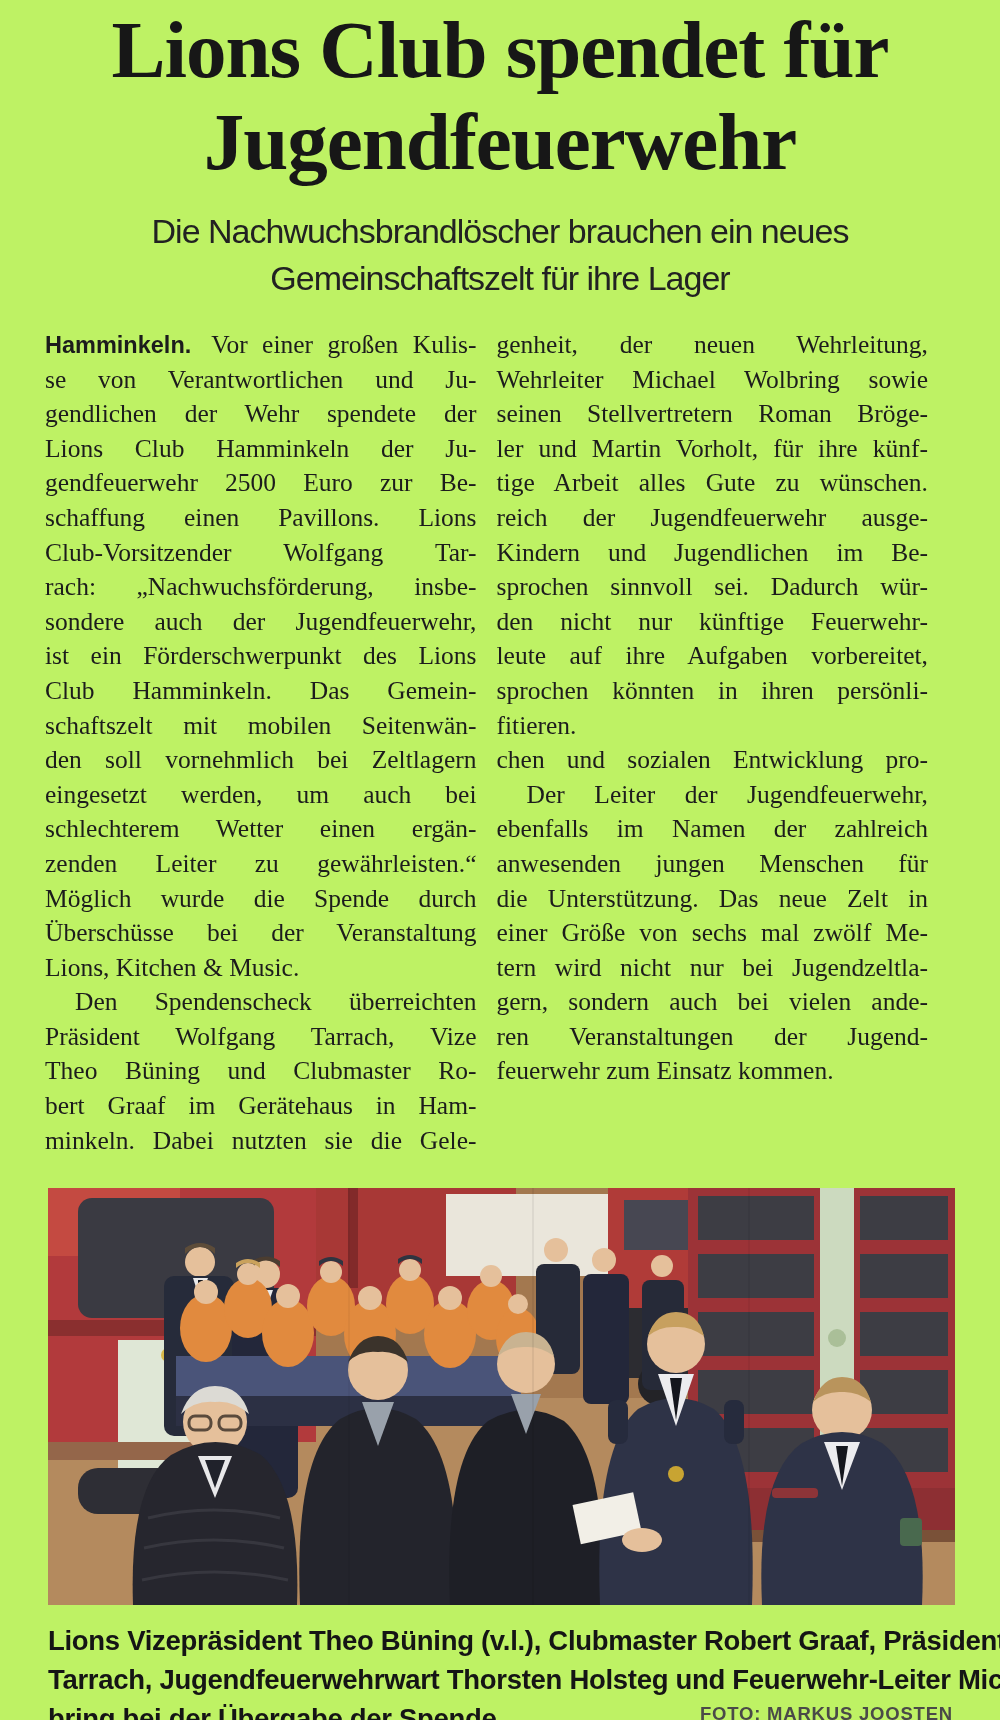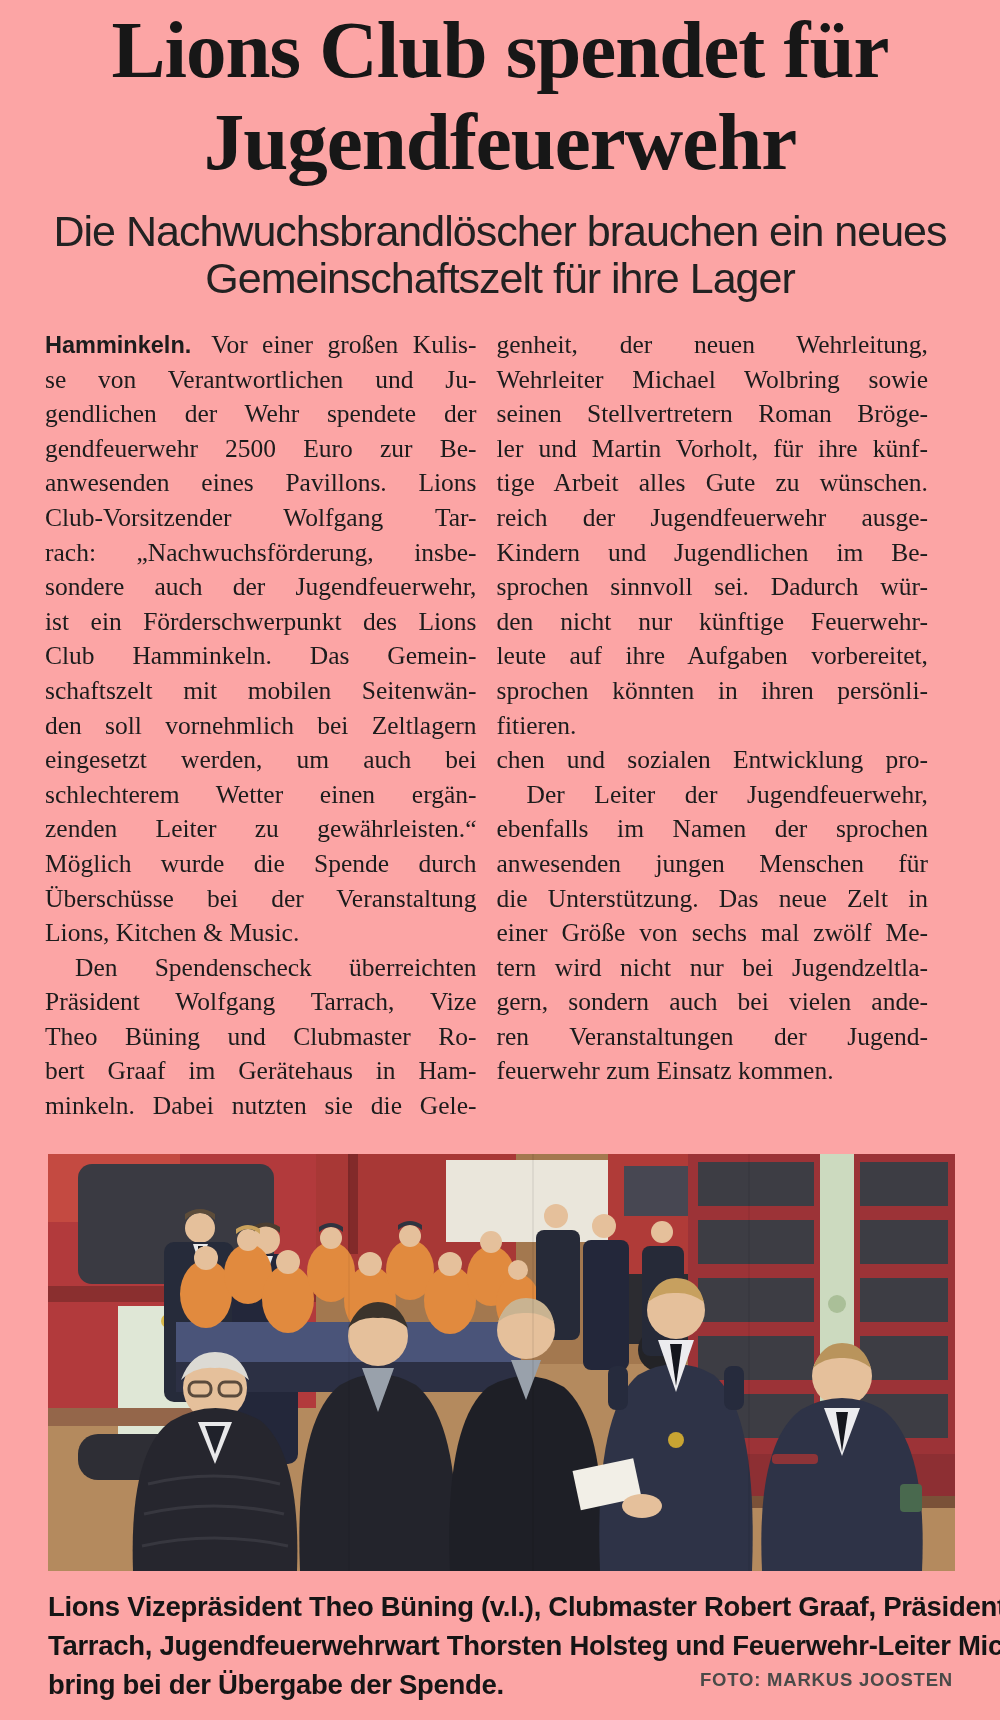--- a/index.html
+++ b/index.html
@@ -1,21 +1,21 @@
 <!DOCTYPE html>
 <html lang="de"><head>
 <meta charset="utf-8">
 <style>
   html, body { margin: 0; padding: 0; background: #e9e7e2; }
   .page {
     position: relative;
     width: 1000px;
     height: 1720px;
     margin: 0 auto;
-    background: #fca5a5;
+    background: #bef264;
     overflow: hidden;
     font-family: "Liberation Serif", serif;
     color: #1b1b1b;
   }
   
   .headline {
     margin: 4px 28px 0 28px;
     text-align: center;
     font-family: "Liberation Serif", serif;
     font-weight: 700;
@@ -24,21 +24,21 @@
     color: #171717;
     letter-spacing: -1px;
   }
   .headline .hl-line { display: block; }
   
   .subheadline {
     margin: 20px 30px 0 30px;
     text-align: center;
     font-family: "Liberation Sans", sans-serif;
     font-weight: 400;
-    font-size: 43px;
+    font-size: 34px;
     line-height: 47px;
     color: #222222;
     letter-spacing: -1px;
   }
   .subheadline span { display: block; }
   
   .columns {
     display: flex;
     gap: 20px;
     margin: 26px 72px 0 45px;
@@ -101,22 +101,23 @@
   <h2 class="subheadline">
     <span>Die Nachwuchsbrandlöscher brauchen ein neues</span>
     <span>Gemeinschaftszelt für ihre Lager</span>
   </h2>
 
   <div class="columns">
     <div class="col" id="col-0">
         <div class="bl"><span class="lead">Hamminkeln.</span> Vor einer großen Kulis-</div>
         <div class="bl">se von Verantwortlichen und Ju-</div>
         <div class="bl">gendlichen der Wehr spendete der</div>
+        <div class="bl">Lions Club Hamminkeln der Ju-</div>
         <div class="bl">gendfeuerwehr 2500 Euro zur Be-</div>
-        <div class="bl">anwesenden eines Pavillons. Lions</div>
+        <div class="bl">schaffung einen Pavillons. Lions</div>
         <div class="bl">Club-Vorsitzender Wolfgang Tar-</div>
         <div class="bl">rach: „Nachwuchsförderung, insbe-</div>
         <div class="bl">sondere auch der Jugendfeuerwehr,</div>
         <div class="bl">ist ein Förderschwerpunkt des Lions</div>
         <div class="bl">Club Hamminkeln. Das Gemein-</div>
         <div class="bl">schaftszelt mit mobilen Seitenwän-</div>
         <div class="bl">den soll vornehmlich bei Zeltlagern</div>
         <div class="bl">eingesetzt werden, um auch bei</div>
         <div class="bl">schlechterem Wetter einen ergän-</div>
         <div class="bl">zenden Leiter zu gewährleisten.“</div>
@@ -137,21 +138,21 @@
         <div class="bl">tige Arbeit alles Gute zu wünschen.</div>
         <div class="bl">reich der Jugendfeuerwehr ausge-</div>
         <div class="bl">Kindern und Jugendlichen im Be-</div>
         <div class="bl">sprochen sinnvoll sei. Dadurch wür-</div>
         <div class="bl">den nicht nur künftige Feuerwehr-</div>
         <div class="bl">leute auf ihre Aufgaben vorbereitet,</div>
         <div class="bl">sprochen könnten in ihren persönli-</div>
         <div class="bl end">fitieren.</div>
         <div class="bl">chen und sozialen Entwicklung pro-</div>
         <div class="bl ind">Der Leiter der Jugendfeuerwehr,</div>
-        <div class="bl">ebenfalls im Namen der sprochen</div>
+        <div class="bl">ebenfalls im Namen der zahlreich</div>
         <div class="bl">anwesenden jungen Menschen für</div>
         <div class="bl">die Unterstützung. Das neue Zelt in</div>
         <div class="bl">einer Größe von sechs mal zwölf Me-</div>
         <div class="bl">tern wird nicht nur bei Jugendzeltla-</div>
         <div class="bl">gern, sondern auch bei vielen ande-</div>
         <div class="bl">ren Veranstaltungen der Jugend-</div>
         <div class="bl end">feuerwehr zum Einsatz kommen.</div>
       </div>
   </div>
 

